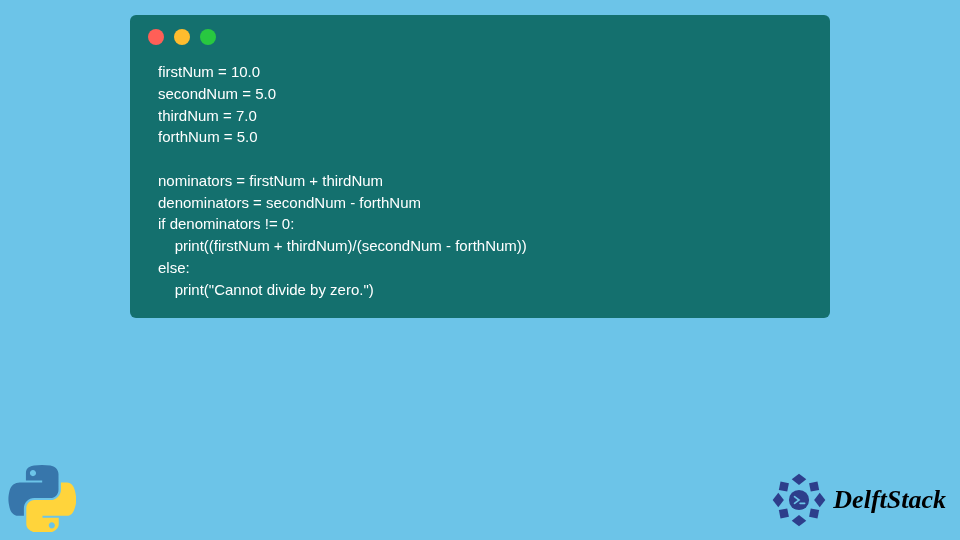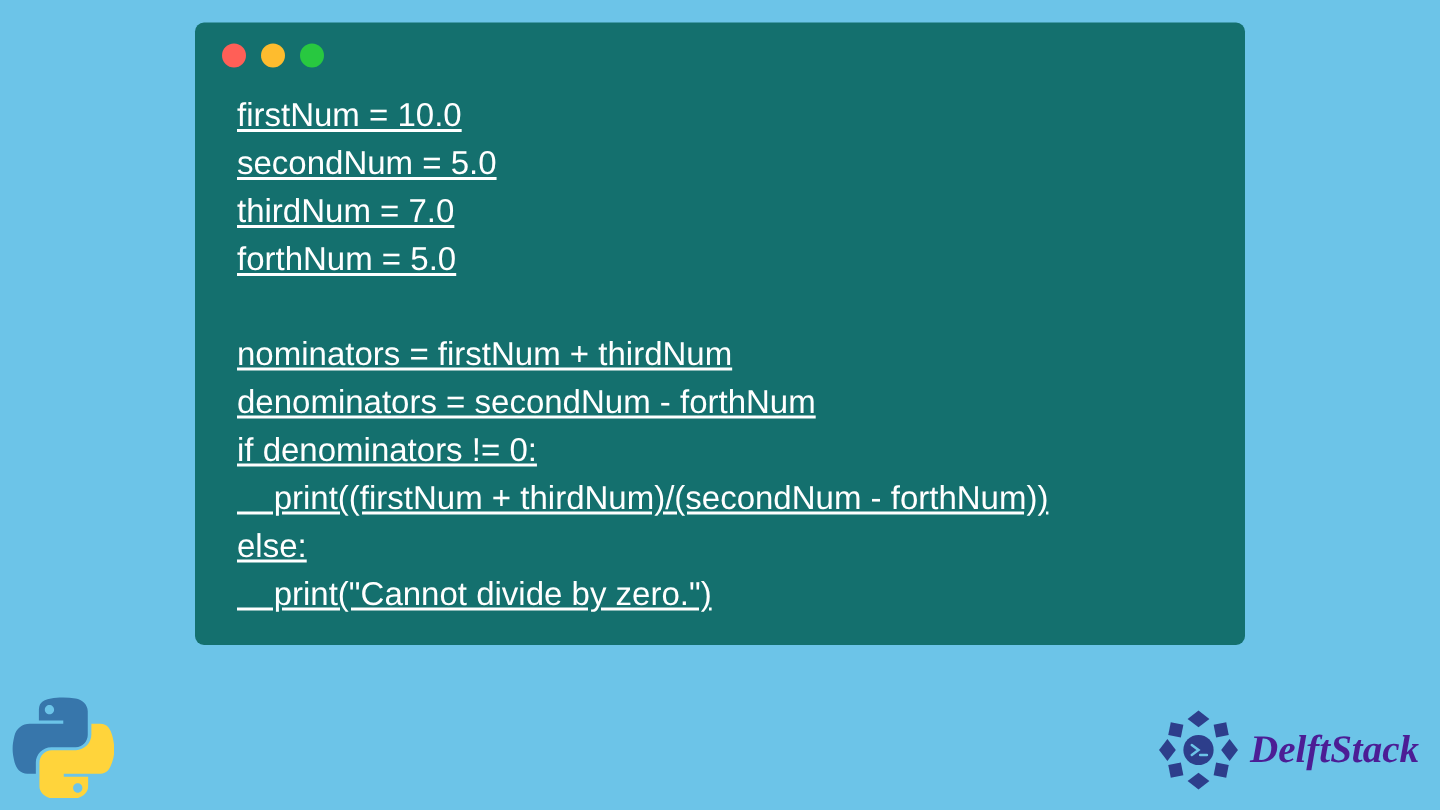--- a/index.html
+++ b/index.html
@@ -28,26 +28,25 @@
   .dot {
     width: 16px;
     height: 16px;
     border-radius: 50%;
   }
   .dot-red { background: #ff5f57; }
   .dot-yellow { background: #febc2e; }
   .dot-green { background: #28c840; }
   .code {
     color: #ffffff;
-    font-size: 22px;
+    font-size: 15px;
     line-height: 1.45;
     padding: 6px 28px 0 28px;
     font-family: Arial, Helvetica, sans-serif;
     white-space: pre;
-    text-decoration: underline;
   }
   .python-logo {
     position: absolute;
     left: 8px;
     bottom: 8px;
     width: 68px;
     height: 68px;
   }
   .brand {
     position: absolute;
@@ -55,21 +54,21 @@
     bottom: 12px;
     display: flex;
     align-items: center;
     gap: 6px;
   }
   .brand-icon {
     width: 56px;
     height: 56px;
   }
   .brand-text {
-    color: #4c1d95;
+    color: #000000;
     font-size: 26px;
     font-weight: 600;
     font-style: italic;
     font-family: Georgia, 'Times New Roman', serif;
   }
 </style>
 </head>
 <body>
 
 <div class="code-window">

